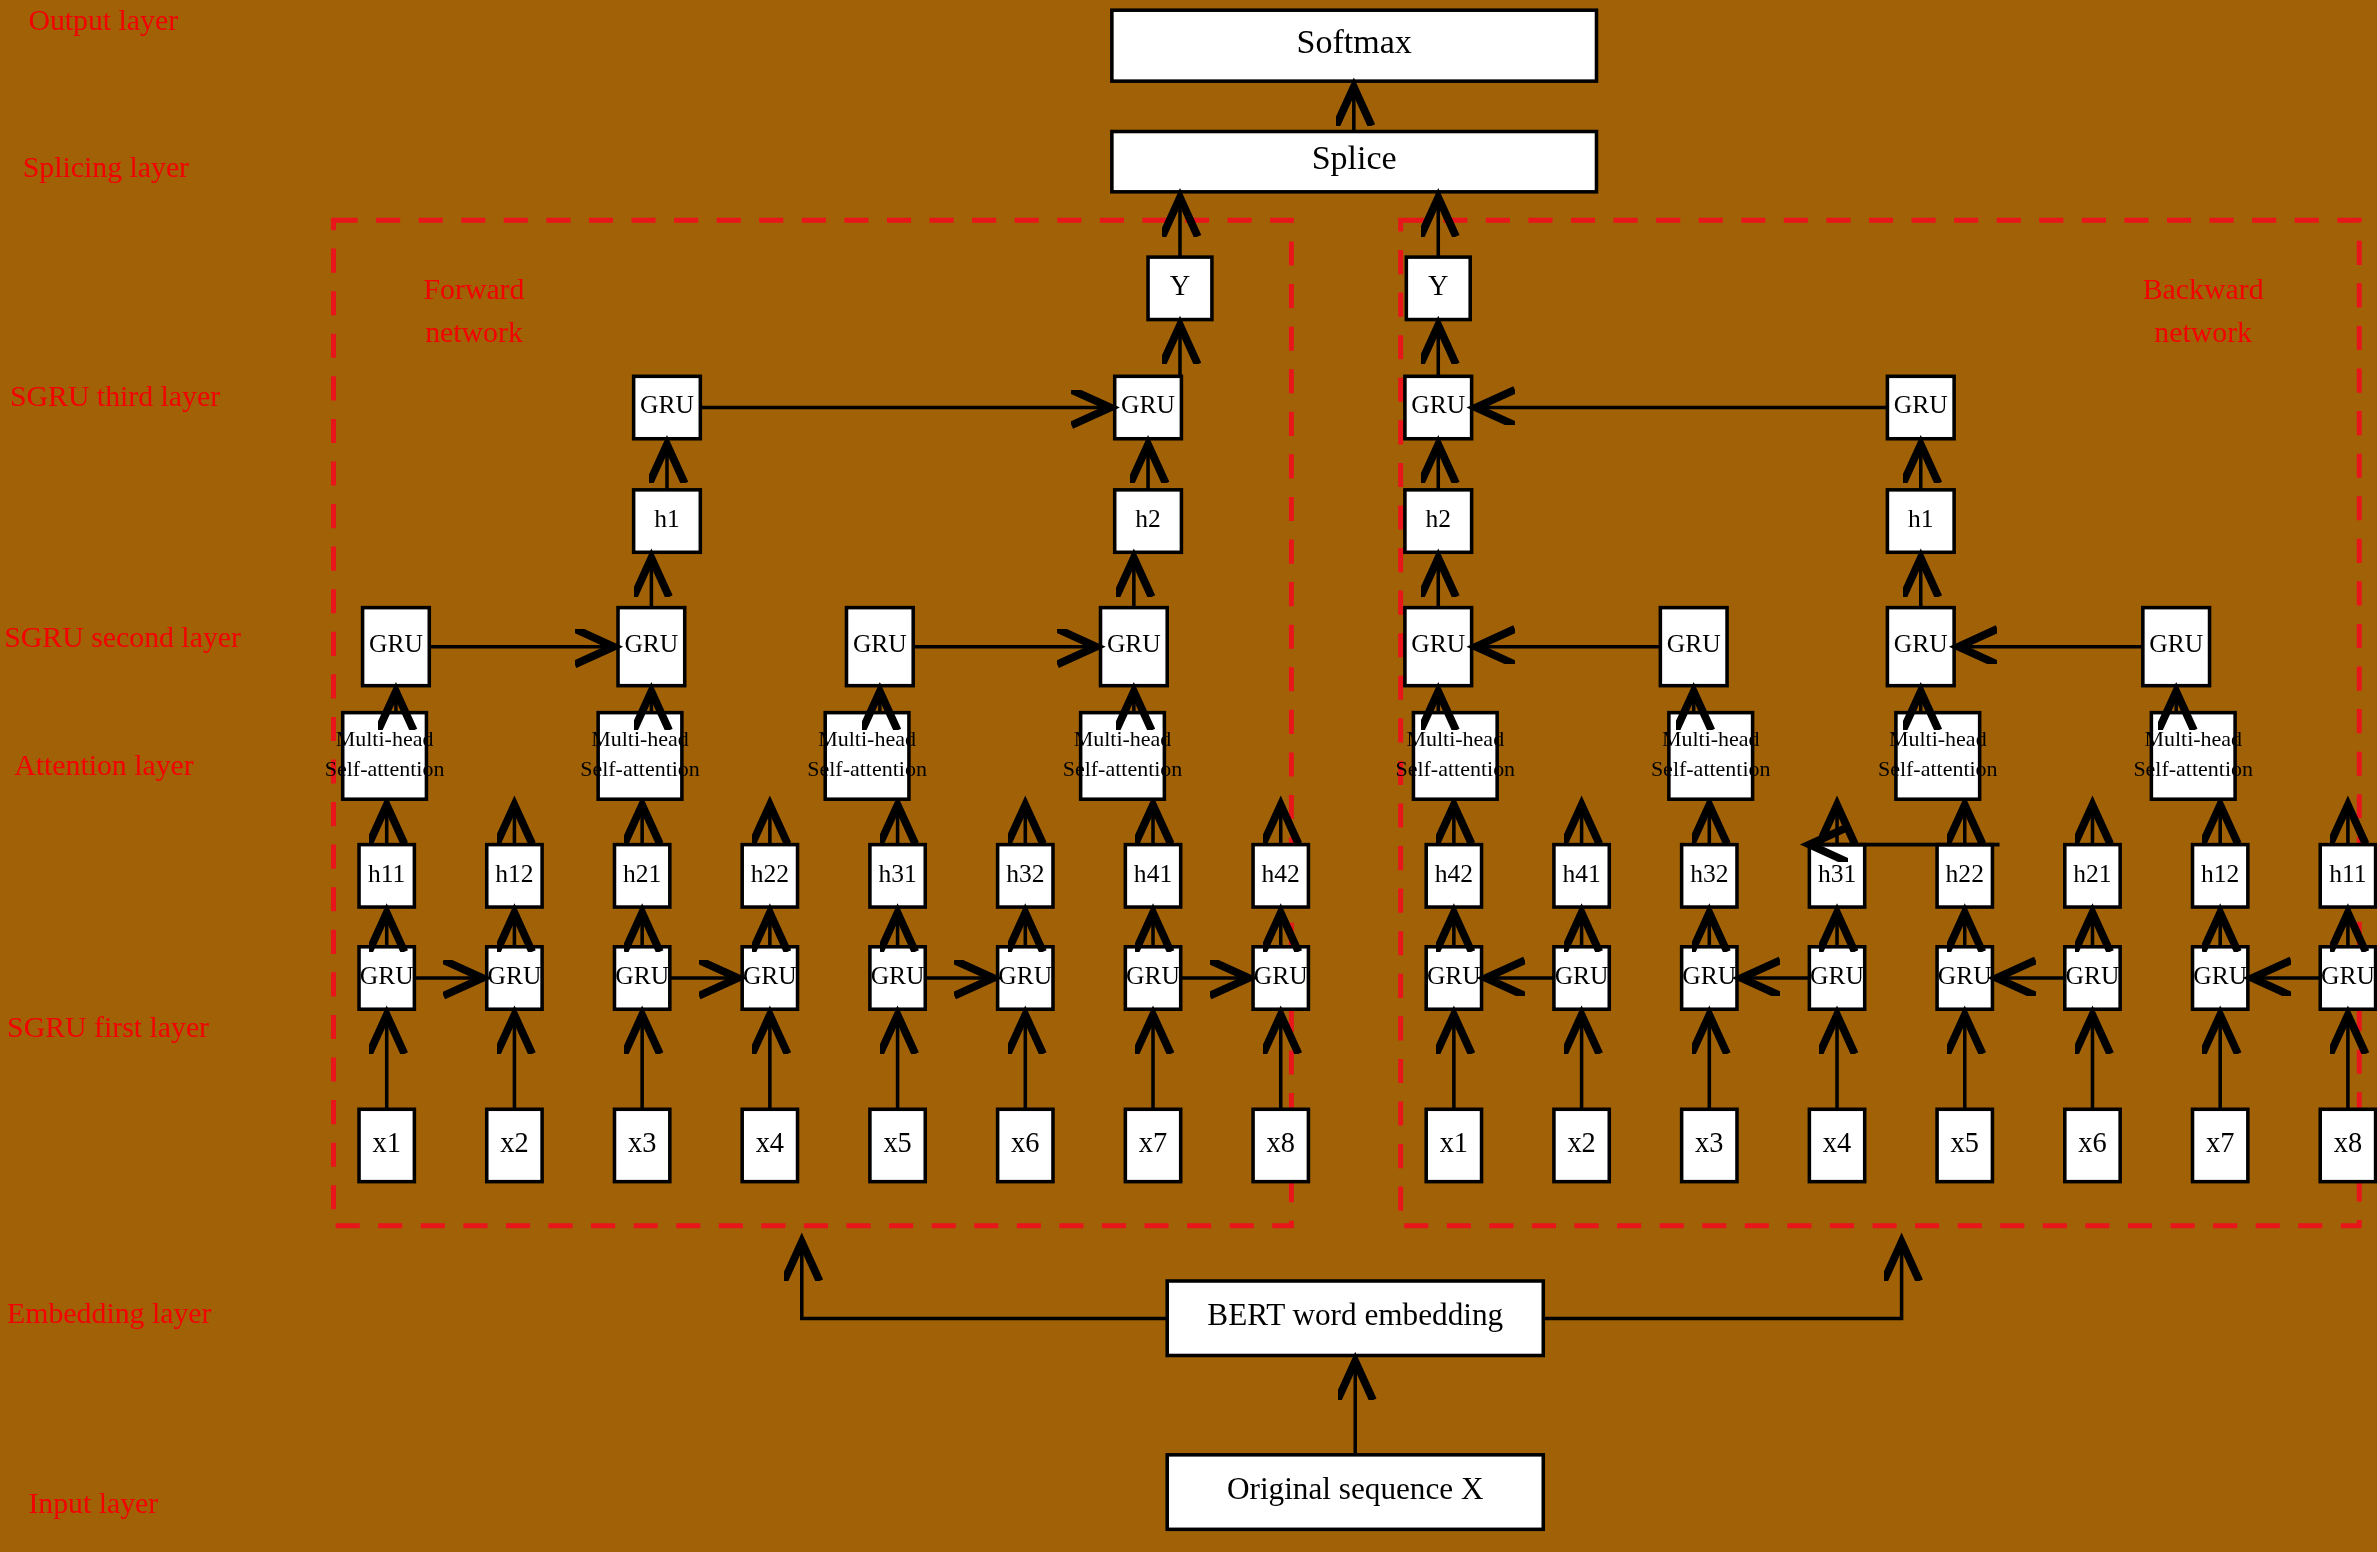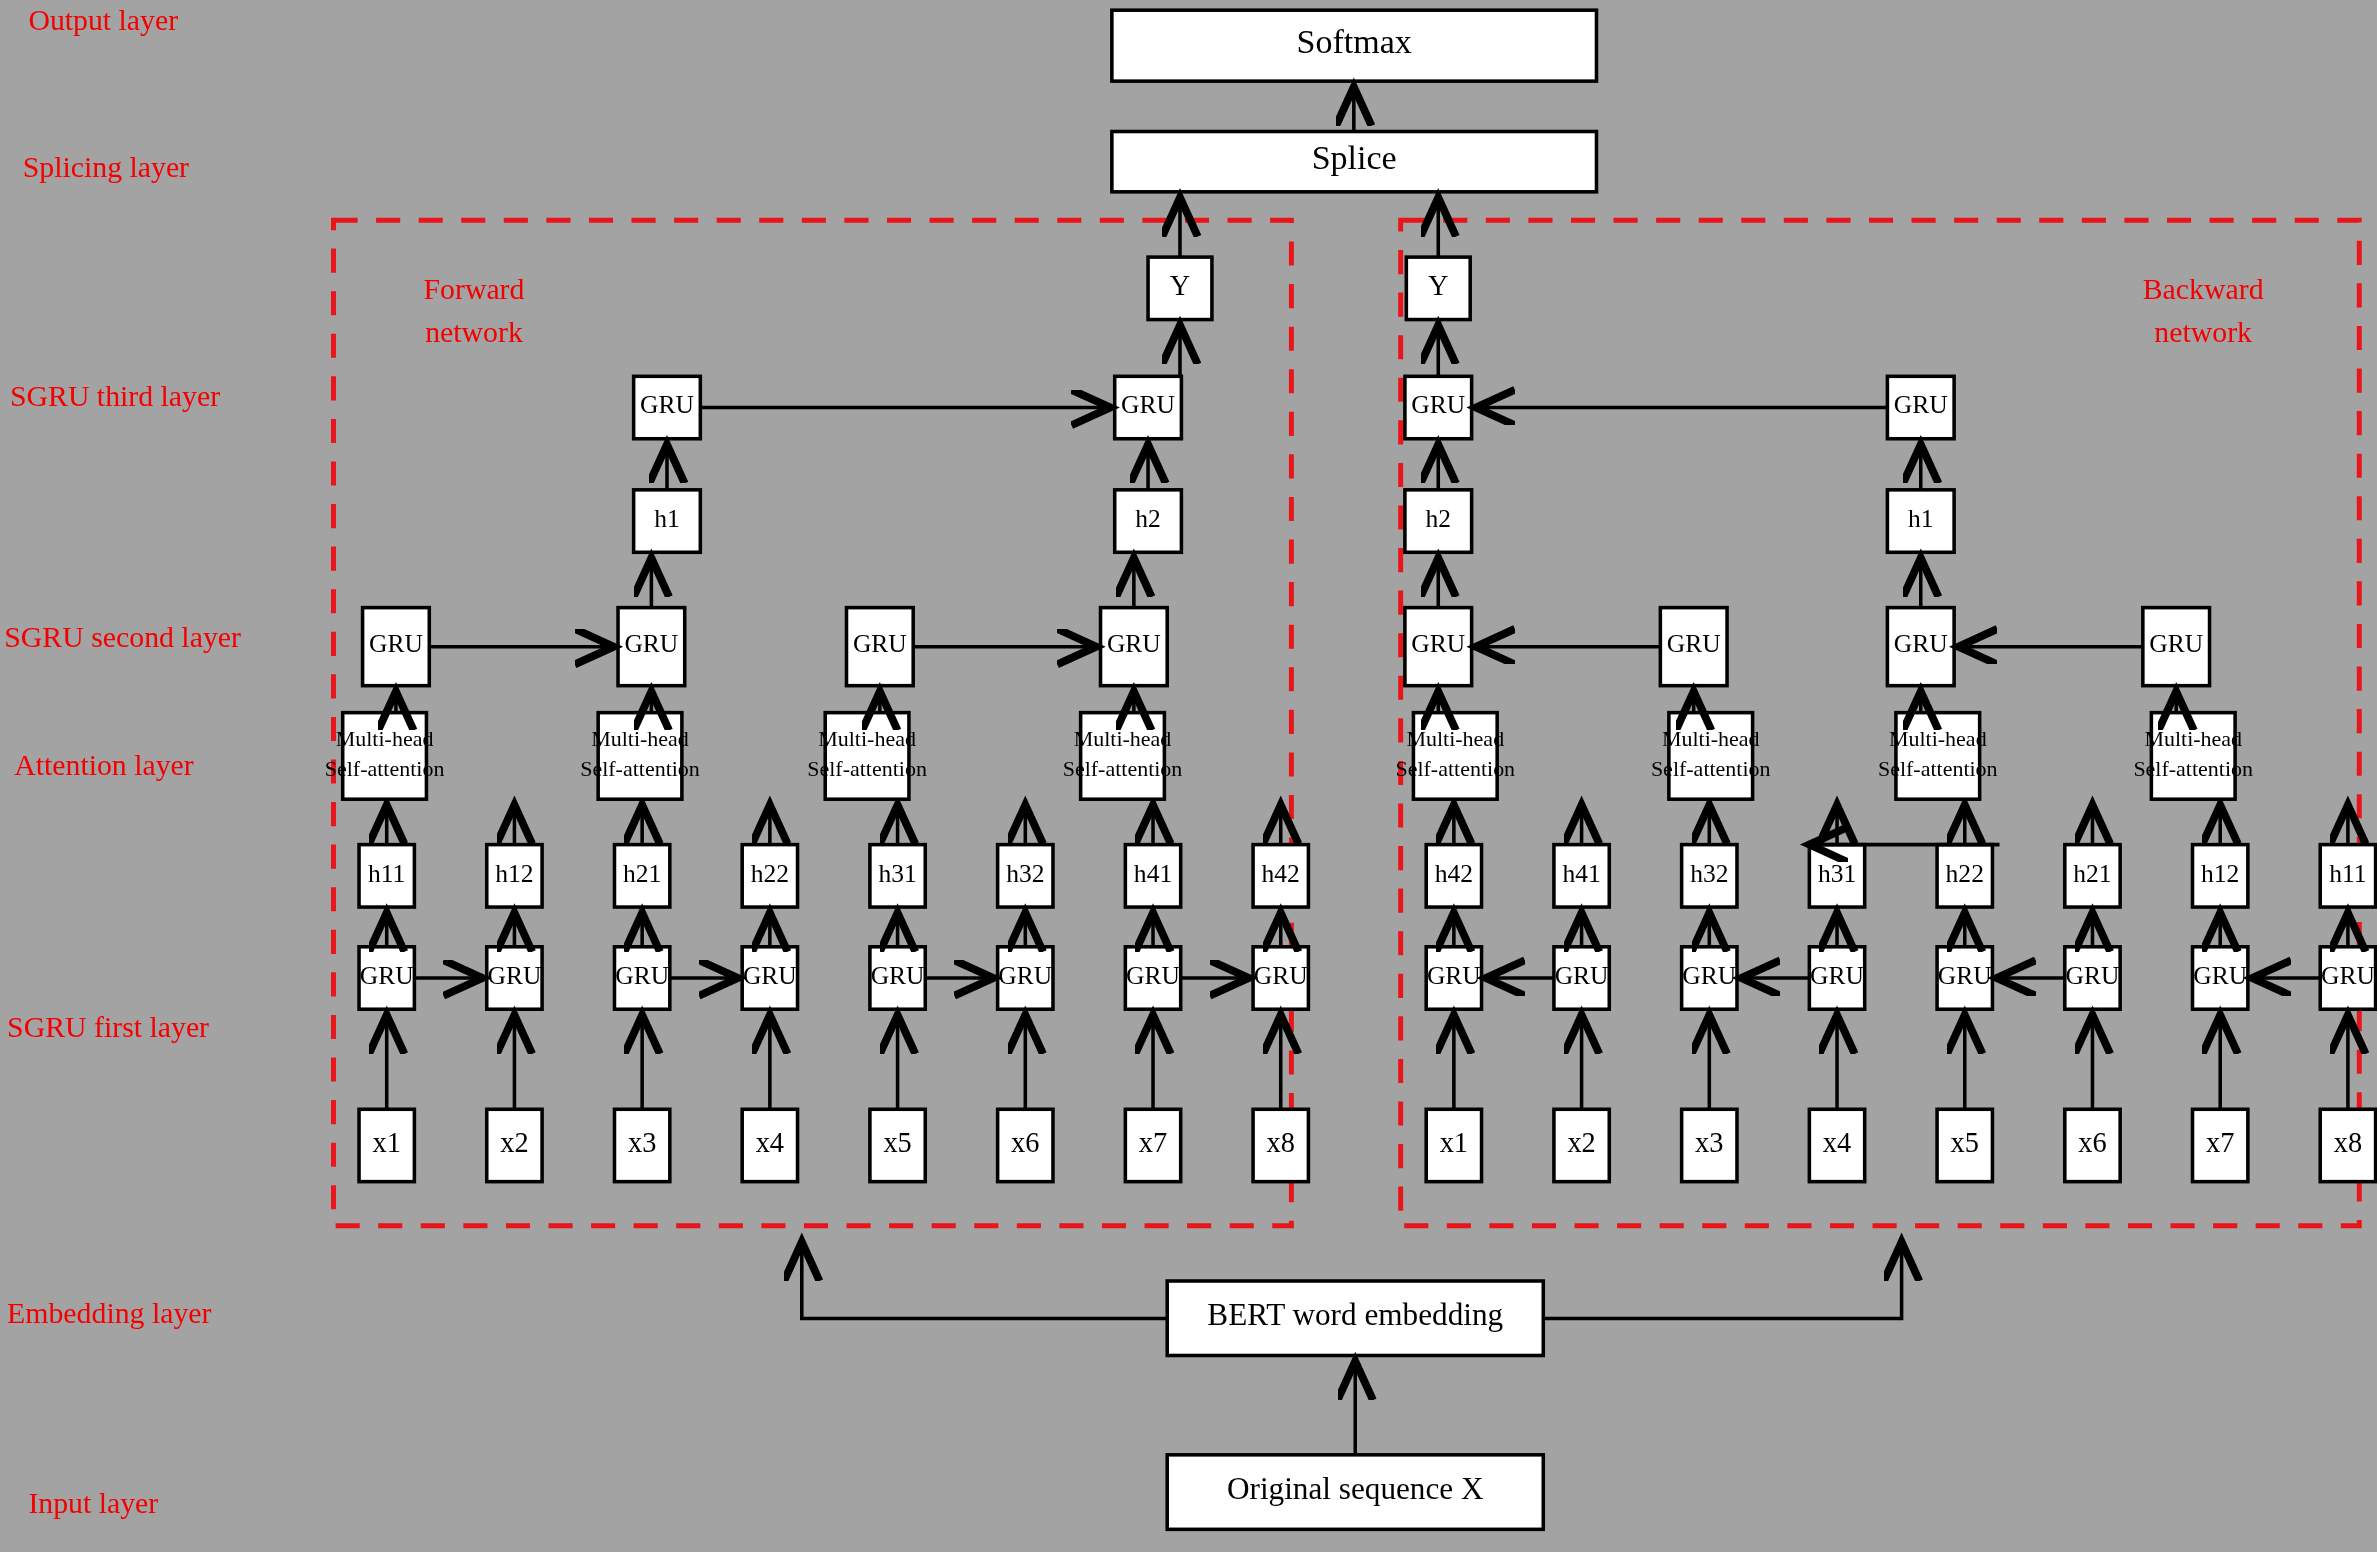--- a/index.html
+++ b/index.html
@@ -1,17 +1,17 @@
 <!DOCTYPE html>
 <html style="font-size:11.4px"><head>
 <meta charset="utf-8">
 <style>
   html,body{margin:0;padding:0;background:#fff;}
   body{width:2377px;height:1553px;font-family:"Liberation Serif",serif;}
-  #stage{position:relative;width:2377px;height:1553px;overflow:hidden;background:#a3a3a3;}
+  #stage{position:relative;width:2377px;height:1553px;overflow:hidden;background:#a16207;}
   svg{position:absolute;left:0;top:0;width:2377px;height:1553px;}
   .bx{fill:#fff;stroke:#000;stroke-width:5;}
   .lbl{font-family:"Liberation Serif",serif;fill:#000;text-anchor:middle;dominant-baseline:middle;}
   .ln{stroke:#000;stroke-width:5;fill:none;}
   .dash{fill:none;stroke:#e8151b;stroke-width:7;stroke-dasharray:34 26;}
   .rlbl{font-family:"Liberation Serif",serif;fill:#f40000;text-anchor:start;dominant-baseline:middle;font-size:42px;}
   .rctr{font-family:"Liberation Serif",serif;fill:#f40000;text-anchor:middle;dominant-baseline:middle;font-size:42px;}
 </style>
 </head>
 <body>

